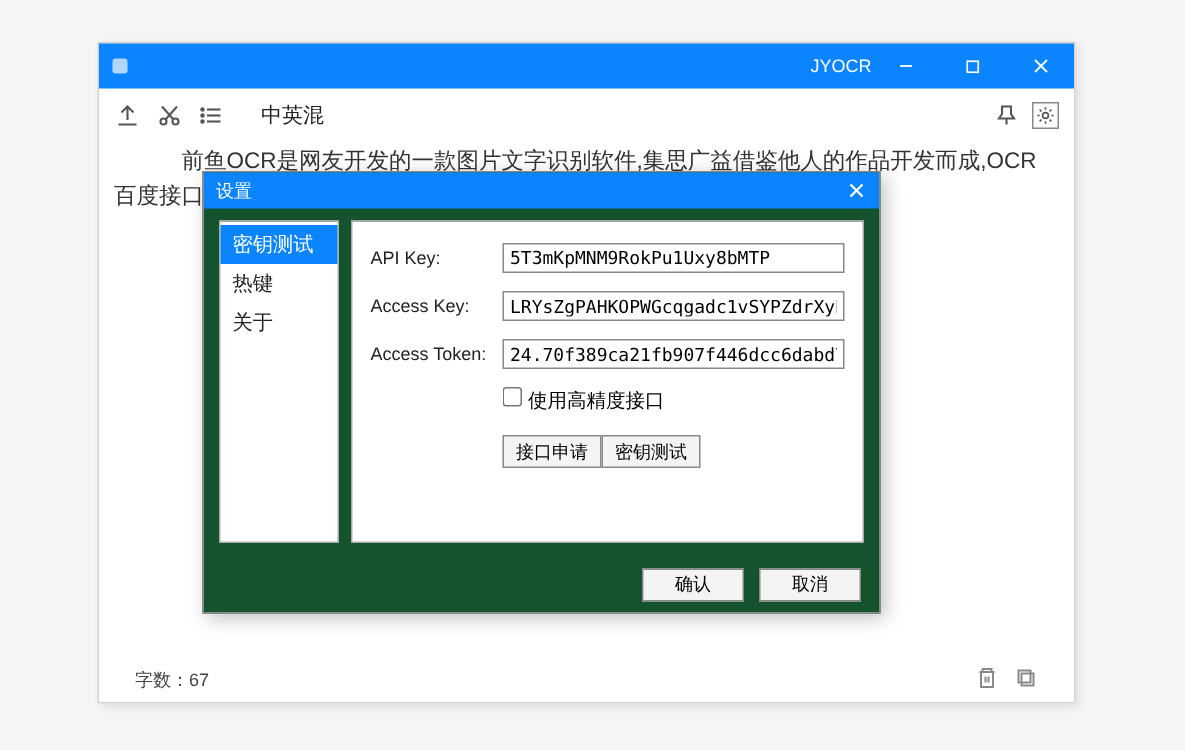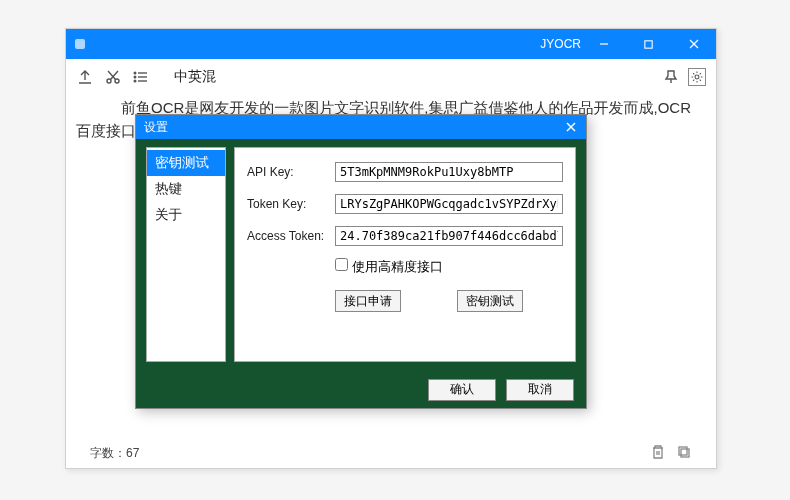--- a/index.html
+++ b/index.html
@@ -39,21 +39,21 @@
   .tabbox { border: 1px solid #aaa; background: #fff; width: 80px; padding: 2px 0; }
   .tab-item { font-size: 13.5px; padding: 4px 8px; color: #222; cursor: default; }
   .tab-item.selected { background: #0a84ff; color: #fff; }
   
   .panelbox { border: 1px solid #aaa; background: #fff; flex: 1; margin-left: 8px; padding: 14px 12px; }
   .form-row { display: flex; align-items: center; margin-bottom: 12px; font-family: "SimSun", monospace; font-size: 12px; }
   .form-label { width: 88px; text-align: left; color: #222; white-space: nowrap; }
   .form-input { flex: 1; height: 20px; border: 1px solid #888; padding: 0 4px; font-family: "SimSun", monospace; font-size: 12px; background: #fff; }
   .check-row { margin-left: 88px; display: flex; align-items: flex-start; gap: 4px; font-size: 13px; margin-bottom: 14px; }
   .check-row input[type=checkbox] { width: 13px; height: 13px; }
-  .btn-row { margin-left: 88px; display: flex; gap: 56px; }
+  .btn-row { margin-left: 88px; display: flex; }
   .btn { min-width: 62px; height: 22px; border: 1px solid #888; background: #f4f4f4; font-size: 12px; display: flex; align-items: center; justify-content: center; padding: 0 8px; }
   
   .dialog-footer { height: 38px; display: flex; align-items: center; justify-content: flex-end; padding: 0 12px; gap: 10px; border-top: 1px solid transparent; }
   .dialog-footer .btn { min-width: 68px; }
 </style>
 </head>
 <body>
 
 <div class="main-window">
   <div class="titlebar">
@@ -165,21 +165,21 @@
       <div class="tab-item selected">密钥测试</div>
       <div class="tab-item">热键</div>
       <div class="tab-item">关于</div>
     </div>
     <div class="panelbox">
       <div class="form-row">
         <span class="form-label">API Key:</span>
         <input class="form-input" value="5T3mKpMNM9RokPu1Uxy8bMTP" style="">
       </div>
       <div class="form-row">
-        <span class="form-label">Token Key:</span>
+        <span class="form-label">Access Key:</span>
         <input class="form-input" value="LRYsZgPAHKOPWGcqgadc1vSYPZdrXyE2" style="">
       </div>
       <div class="form-row">
         <span class="form-label">Access Token:</span>
         <input class="form-input" value="24.70f389ca21fb907f446dcc6dabd79c4b.2" style="">
       </div>
       <div class="check-row">
         <input type="checkbox" style="">
         <span>使用高精度接口</span>
       </div>

